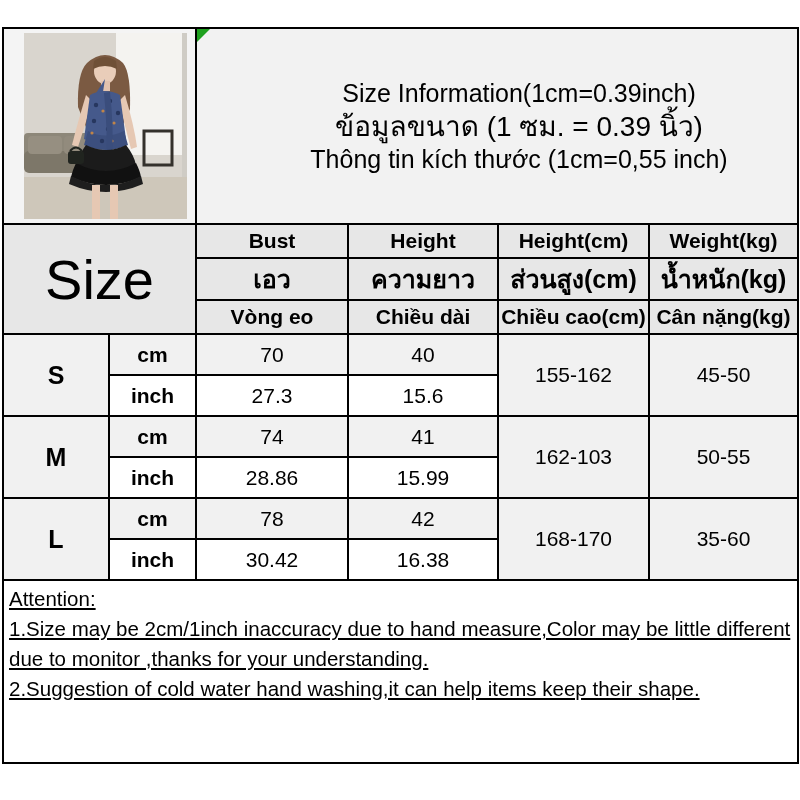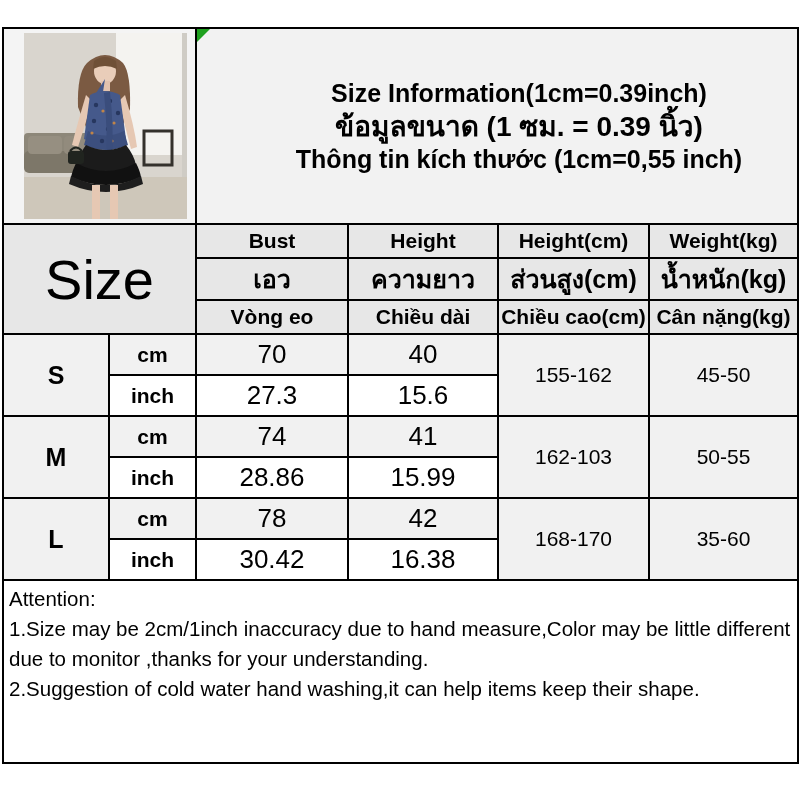--- a/index.html
+++ b/index.html
@@ -26,53 +26,53 @@
   col.c-size{width:106px;}
   col.c-unit{width:87px;}
   col.c-bust{width:152px;}
   col.c-len{width:150px;}
   col.c-hgt{width:151px;}
   col.c-wgt{width:149px;}
   
   tr.r-photo td{height:190px;}
   tr.r-head td{height:32px;}
   tr.r-data td{height:39px;}
-  tr.r-note td{height:178px;}
+  tr.r-note td{height:178px;text-decoration:underline;}
   
   td.photo-cell{
     background:#f4f4f4;
     vertical-align:middle;
     padding:2px 9px 2px 20px;
   }
   td.title-cell{
     background:#f2f2f2;
     position:relative;
   }
   .corner-triangle{
     position:absolute;top:0;left:0;width:0;height:0;
     border-top:13px solid #1fa11f;
     border-right:13px solid transparent;
   }
-  .title-line{font-weight:bold;font-size:25px;line-height:33px;padding-left:44px;}
+  .title-line{font-weight:normal;font-size:25px;line-height:33px;padding-left:44px;}
   .title-line.th{font-size:28px;}
   td.size-corner{
     background:#e7e7e7;
     font-weight:normal;font-size:56px;
   }
   td.head-label{
     background:#e7e7e7;
     font-weight:bold;font-size:21px;
   }
   td.head-label.th{font-size:25px;}
   td.size-letter{
     background:#e7e7e7;
     font-weight:bold;font-size:25px;
   }
   td.unit-cell{font-weight:bold;font-size:21px;}
-  td.val-cell{font-size:26px;}
+  td.val-cell{font-size:21px;}
   tr.row-cm td{background:#f1f1f1;}
   tr.row-inch td{background:#ffffff;}
   td.range-cell{background:#f1f1f1;font-size:21px;}
   td.note-cell{
     background:#ffffff;
     text-align:left;
     vertical-align:top;
     padding:3px 5px 0 5px;
     font-size:20.5px;
     line-height:30px;

